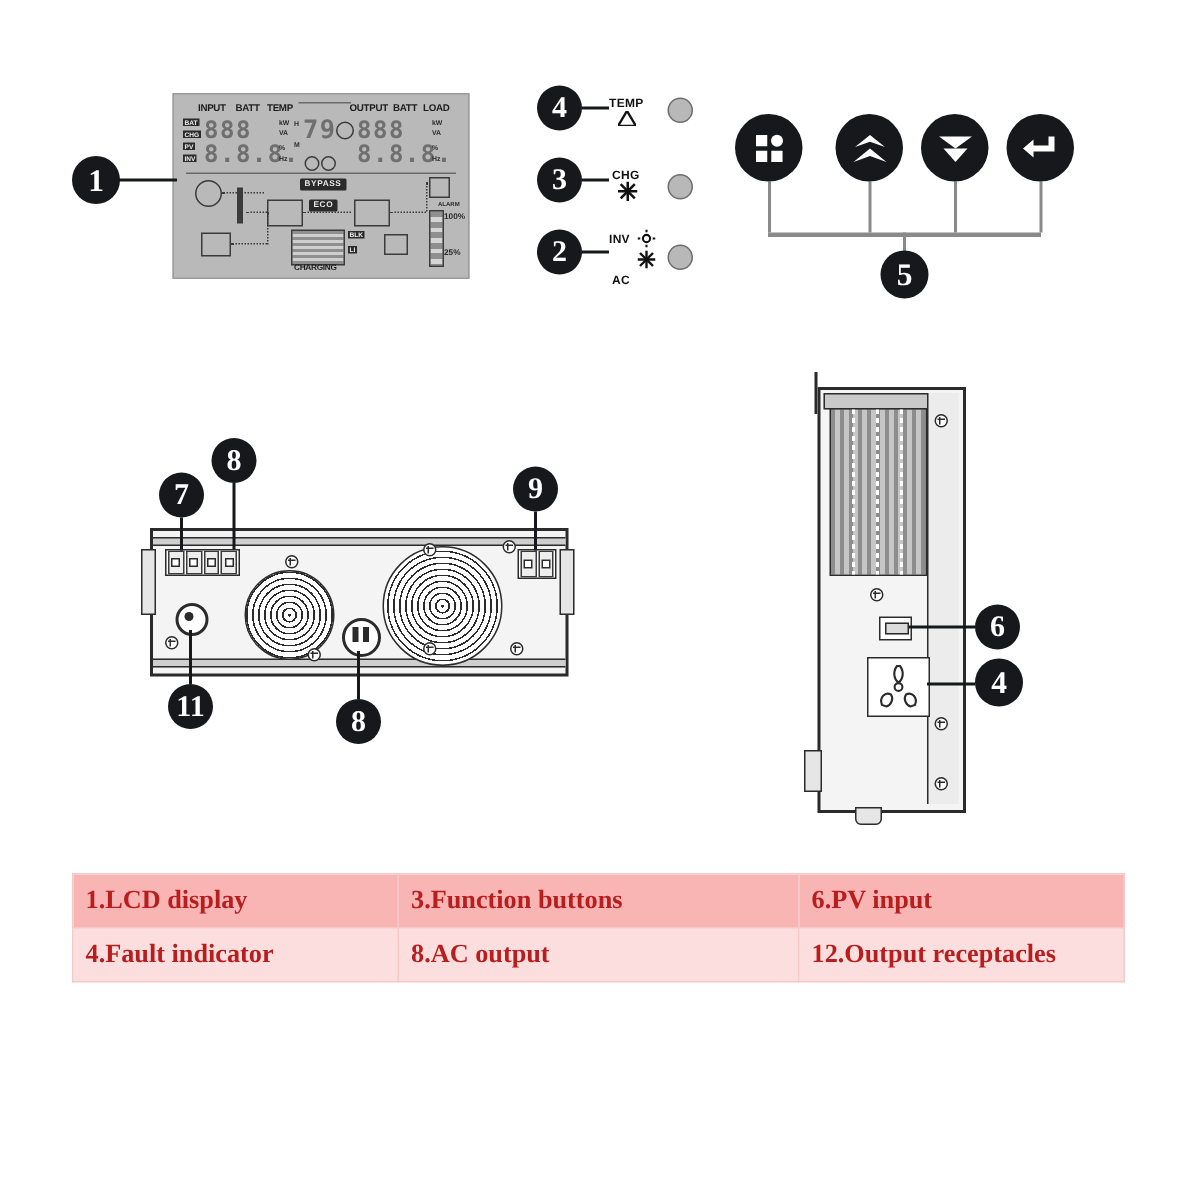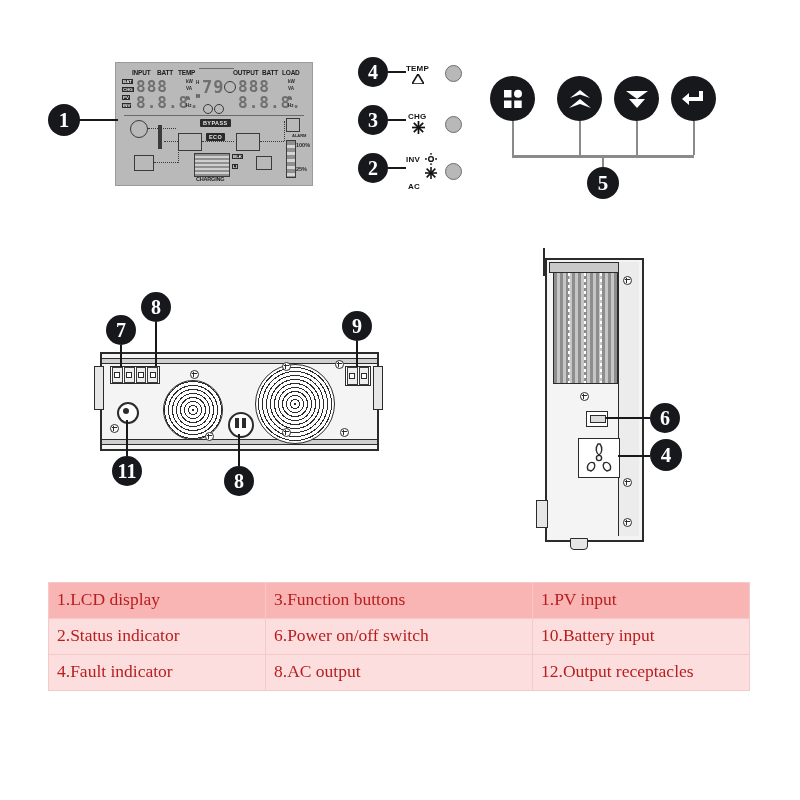--- a/index.html
+++ b/index.html
@@ -60,21 +60,21 @@
          border:1.4px solid #2b2b2b;background:#fff;}
   .screw:before,.screw:after{content:"";position:absolute;background:#2b2b2b;}
   .screw:before{left:1px;right:1px;top:2px;height:1px;}
   .screw:after{top:1px;bottom:1px;left:2px;width:1px;}
 
   
   #legend{position:absolute;left:48px;top:582px;width:702px;
           border:1px solid #f4bcbc;border-collapse:collapse;}
   #legend td{border:1px solid #f6c9c9;padding:6px 8px 7px 8px;
              font-family:"Liberation Serif",serif;font-size:17.5px;
-             color:#b81e1e;white-space:nowrap;line-height:1.25;}
+             color:#b81e1e;white-space:nowrap;line-height:1.25;font-weight:bold;}
   #legend tr.odd td{background:#f9b4b4;}
   #legend tr.even td{background:#fcdede;}
   #legend td.c1{width:200px;}
   #legend td.c2{width:250px;}
 </style>
 </head>
 <body>
 
 <div class="stage">
 
@@ -325,26 +325,21 @@
   <div class="bubble b32" style="left:650px;top:439px">4</div>
 
   <div style="position:absolute;left:536px;top:500px;width:10px;height:26px;border:1.6px solid #2b2b2b;background:#e6e6e6"></div>
   <div style="position:absolute;left:570px;top:538px;width:16px;height:10px;border:1.6px solid #2b2b2b;background:#e6e6e6;border-radius:0 0 4px 4px"></div>
 
   <table id="legend">
     <tbody>
         <tr class="odd">
       <td class="c1">1.LCD display</td>
       <td class="c2">3.Function buttons</td>
-      <td>1.PV input</td>
-    </tr>
-    <tr class="even">
-      <td class="c1">2.Status indicator</td>
-      <td class="c2">6.Power on/off switch</td>
-      <td>10.Battery input</td>
+      <td>6.PV input</td>
     </tr>
     <tr class="even">
       <td class="c1">4.Fault indicator</td>
       <td class="c2">8.AC output</td>
       <td>12.Output receptacles</td>
     </tr>
   </tbody>
     </table>
 
 </div>

